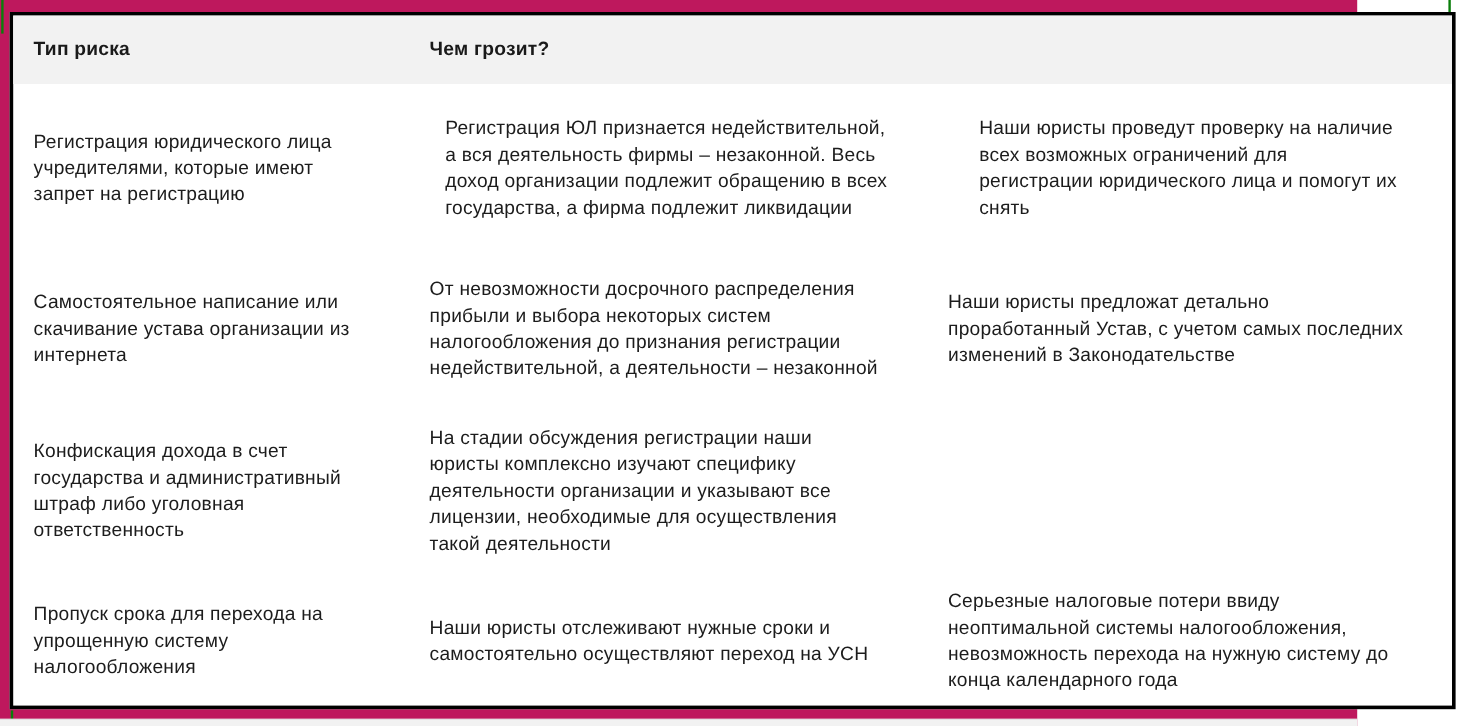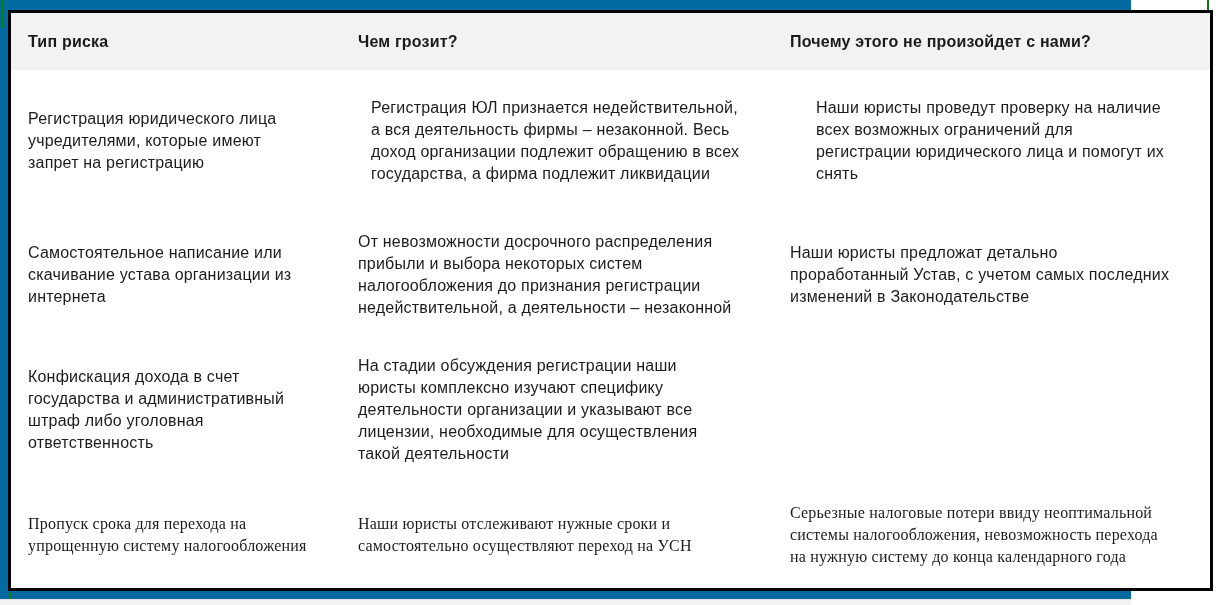--- a/index.html
+++ b/index.html
@@ -2,21 +2,21 @@
 <html><head>
 <meta charset="utf-8">
 <style>
   * { margin: 0; padding: 0; box-sizing: border-box; }
   html, body {
     width: 1225px; height: 605px;
     background: #ffffff;
     font-family: "Liberation Sans", sans-serif;
     overflow: hidden;
   }
-  .stage { position: relative; width: 1131px; height: 605px; background: #0369a1; }
+  .stage { position: relative; width: 1131px; height: 605px; background: #be185d; }
 
   
   .frame {
     position: absolute;
     left: 8px; top: 10px;
     width: 1205px; height: 581px;
     border: 3px solid #000000;
     background: #ffffff;
   }
   .grid {
@@ -37,21 +37,21 @@
     letter-spacing: 0.2px;
     color: #1c1c1c;
     padding-left: 17px;
   }
   .col1 { padding-right: 28px; }
   .col2 { padding-right: 40px; }
   .col3 { padding-right: 38px; }
   .row-1 { height: 142px; gap: 13px; }
   .row-2 { height: 125px; }
   .row-3 { height: 145px; }
-  .row-4 { height: 106px; font-family: Liberation Serif, serif; }
+  .row-4 { height: 106px; }
 
   
   .bottom-strip {
     position: absolute;
     left: 0; right: 0; top: 599px; height: 6px;
     background: #f2f2f2;
     border-top: 1px solid #e3e3e3;
   }
 
   
@@ -67,21 +67,20 @@
 
   <div class="tick tick-top-left"></div>
   <div class="tick tick-top-right"></div>
   <div class="tick tick-bottom-left"></div>
 
   <div class="frame">
 
     <div class="grid header-row">
       <div class="header-cell">Тип риска</div>
       <div class="header-cell">Чем грозит?</div>
-      <div class="header-cell">Почему этого не произойдет с нами?</div>
     </div>
 
     <div class="grid row-1">
       <div class="cell col1">Регистрация юридического лица учредителями, которые имеют запрет на регистрацию</div>
       <div class="cell col2">Регистрация ЮЛ признается недействительной, а вся деятельность фирмы – незаконной. Весь доход организации подлежит обращению в всех государства, а фирма подлежит ликвидации</div>
       <div class="cell col3">Наши юристы проведут проверку на наличие всех возможных ограничений для регистрации юридического лица и помогут их снять</div>
     </div>
 
     <div class="grid row-2">
       <div class="cell col1">Самостоятельное написание или скачивание устава организации из интернета</div>

